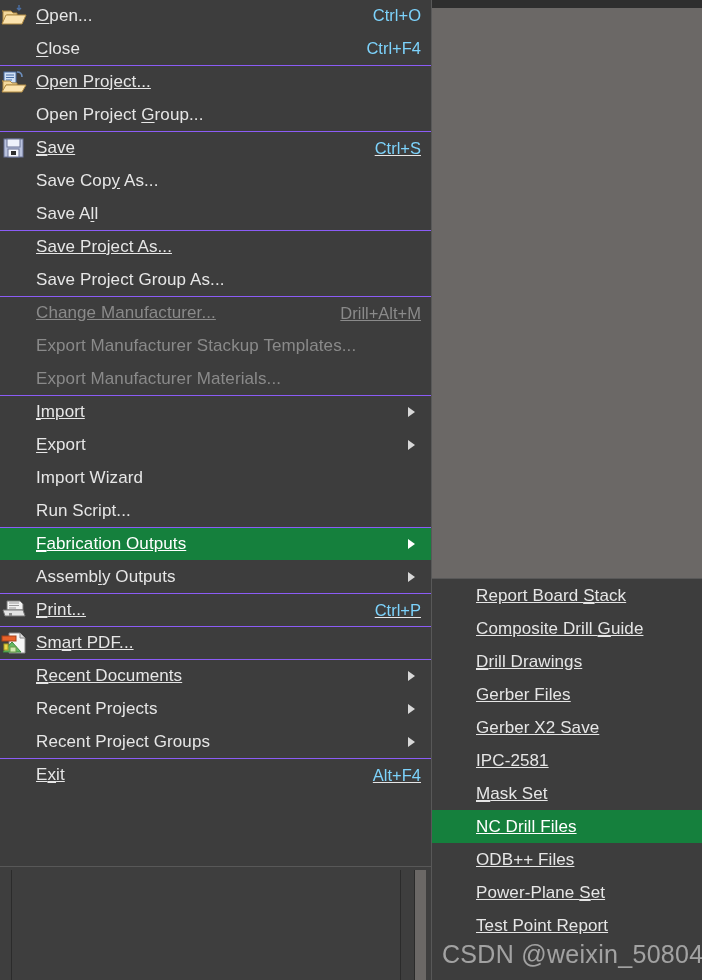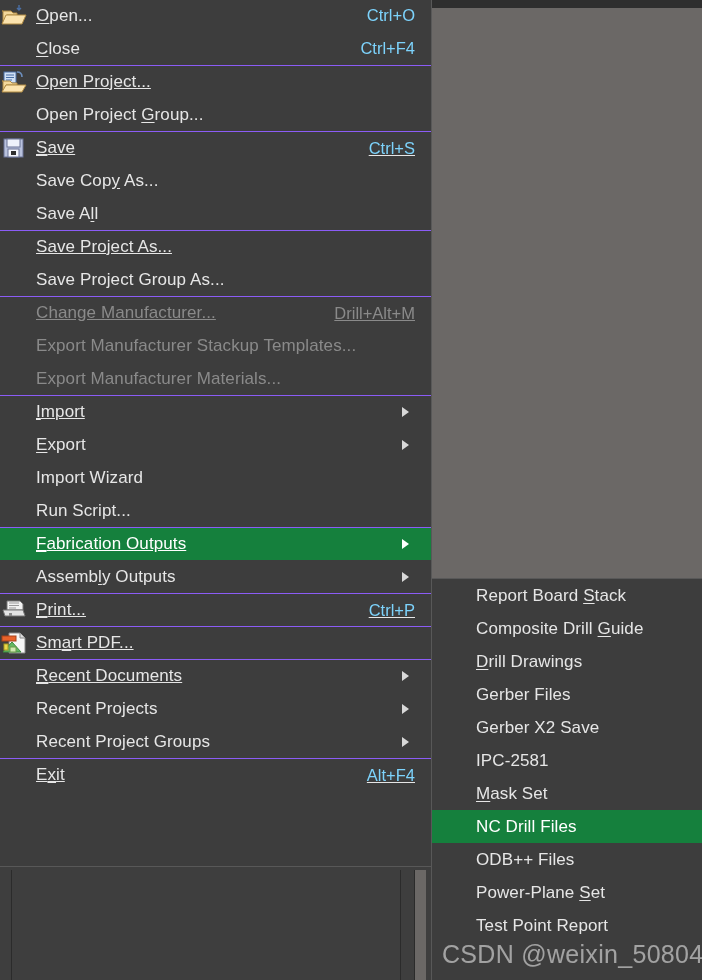--- a/index.html
+++ b/index.html
@@ -41,25 +41,25 @@
     position:absolute; left:0; top:0; width:30px; height:100%;
     background:#3d3d3d;
   }
 
   .item {
     position:relative;
     display:flex;
     align-items:center;
     height:33px;
     padding-left:37px;
-    padding-right:16px;
+    padding-right:10px;
     white-space:nowrap;
     cursor:default;
   }
-  #sub-menu .item { padding-left:44px; }
+  #sub-menu .item { padding-left:44px;text-decoration:underline; }
   .item.sep-top { border-top:1px solid #8b5cf6;text-decoration:underline; }
   .item.highlight { background:#15803d; color:#ffffff; }
   .item.disabled { color:#8a8a8a; }
 
   .label { flex:0 0 auto; letter-spacing:.1px; }
   .accel {
     margin-left:auto;
     padding-left:24px;
     color:#7dd3fc;
     font-size:16.5px;

